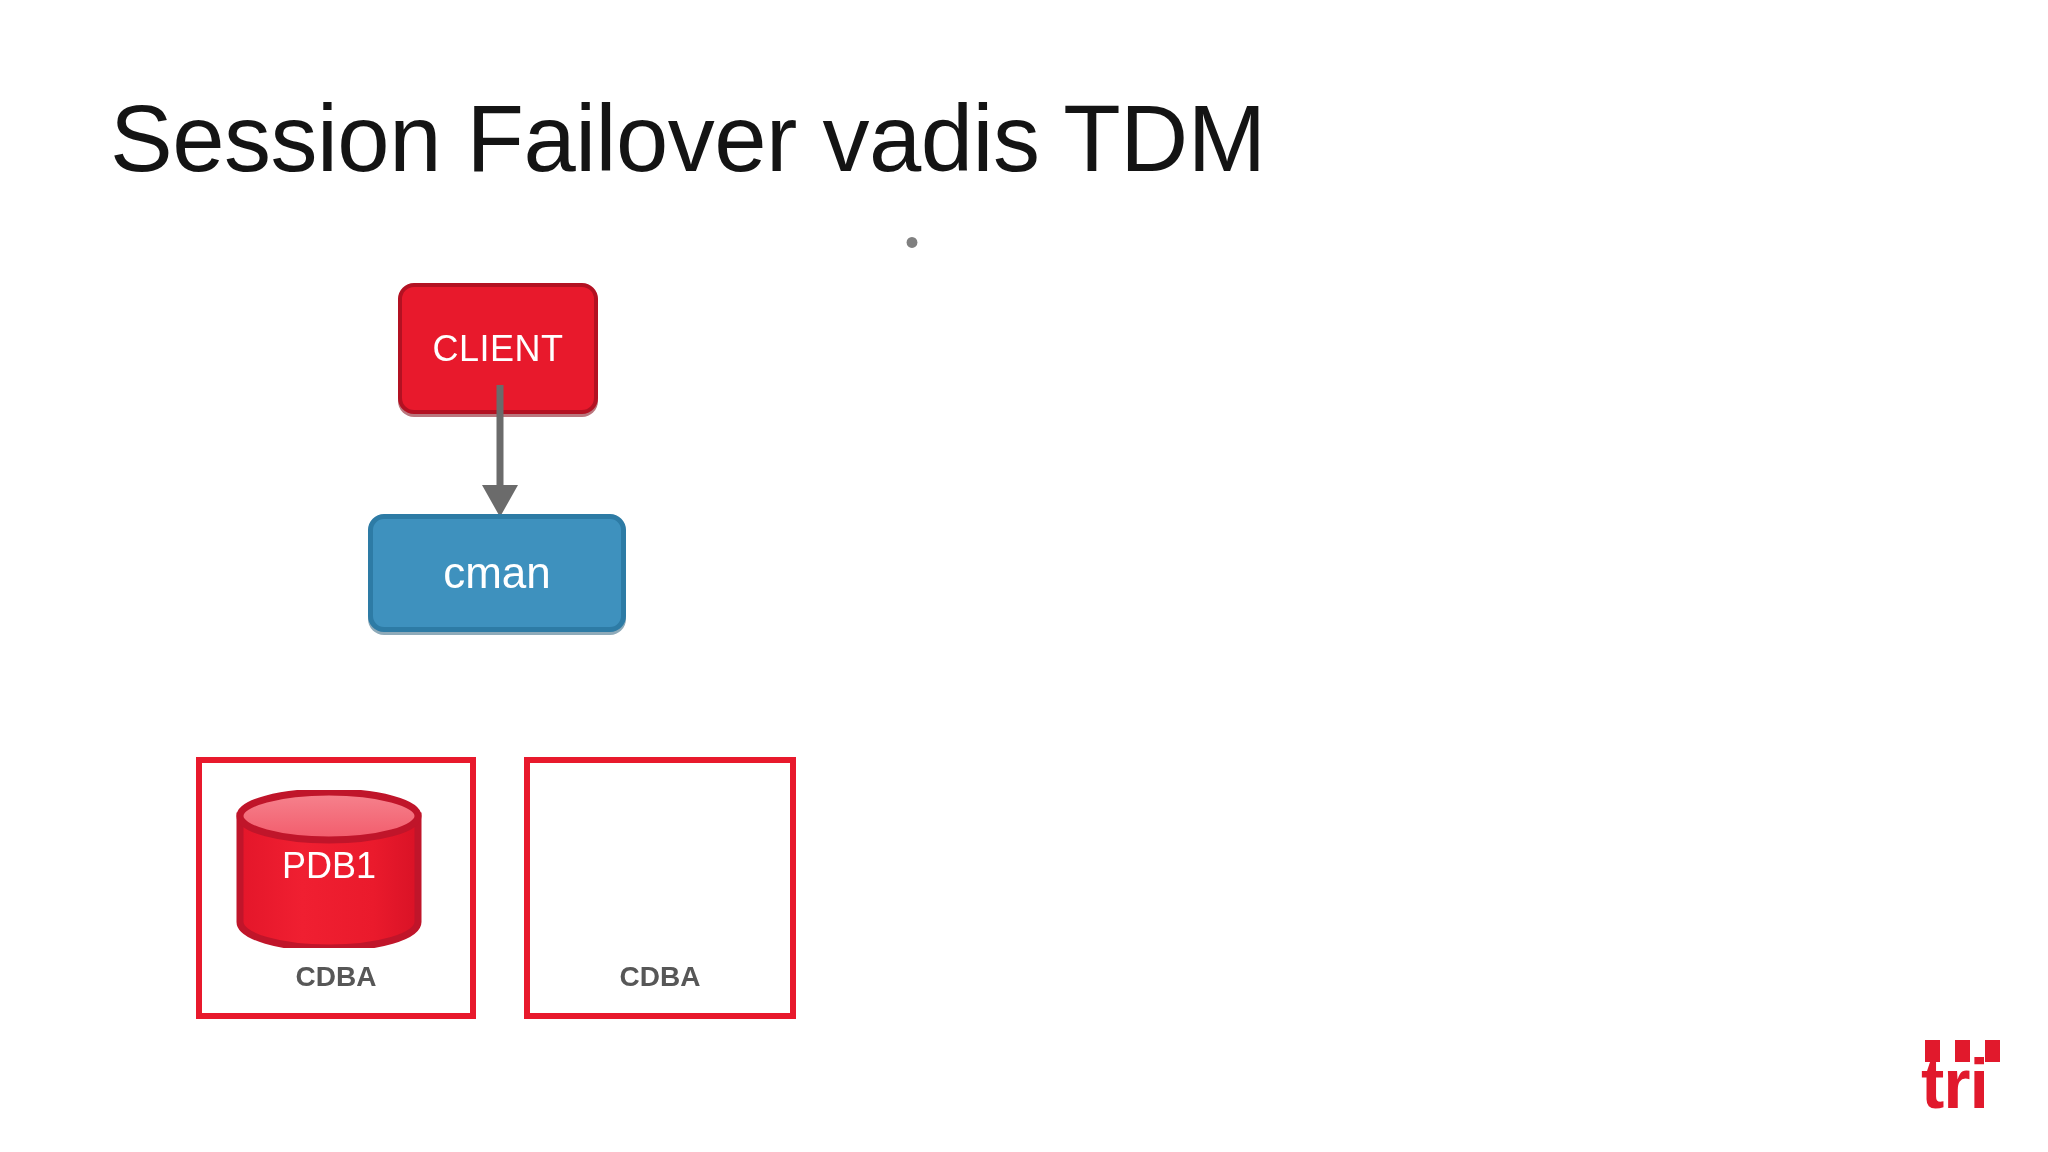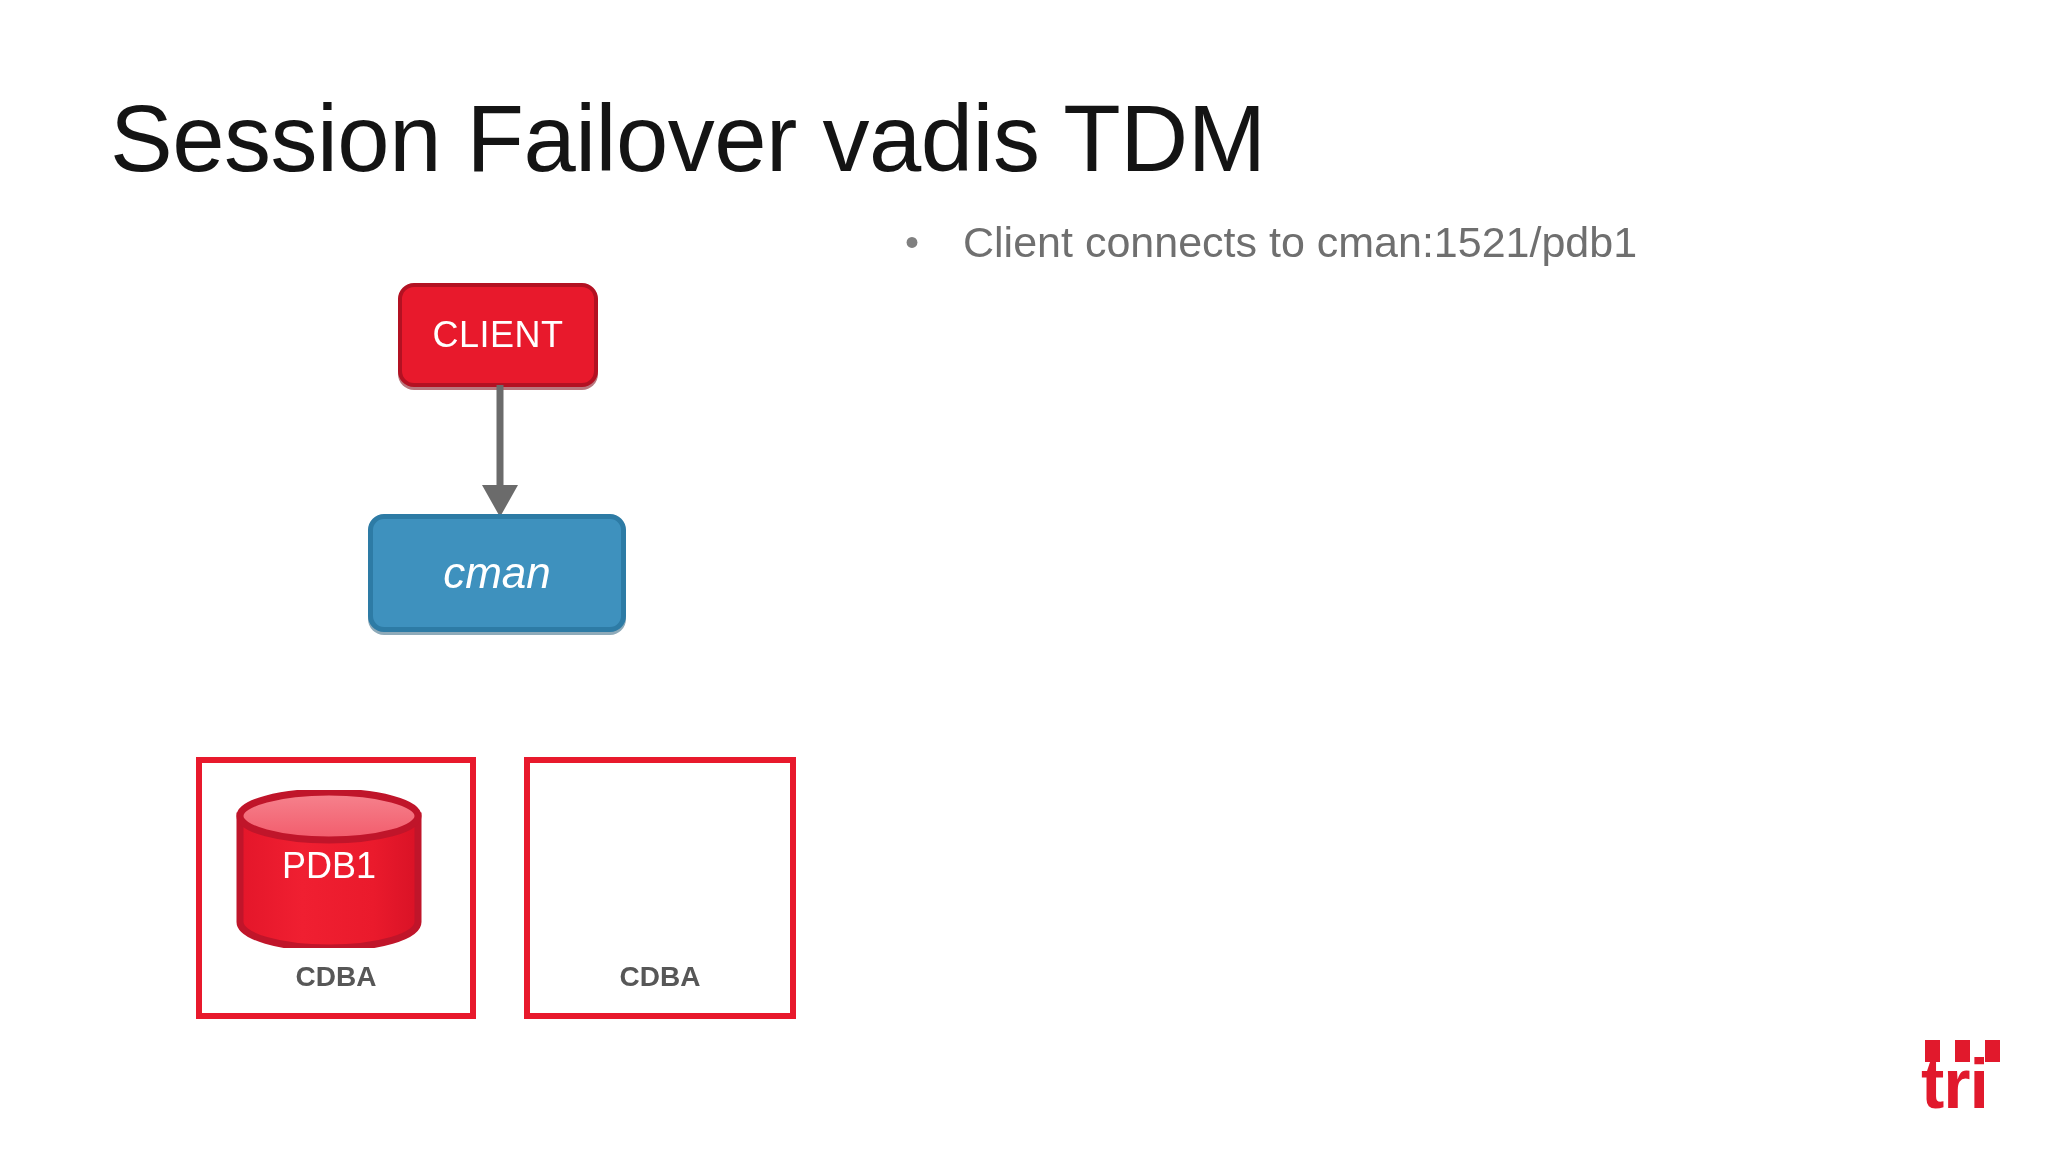--- a/index.html
+++ b/index.html
@@ -69,21 +69,21 @@
     width: 2048px;
     height: 1152px;
   }
 
   
   #client-node {
     position: absolute;
     left: 398px;
     top: 283px;
     width: 200px;
-    height: 104px;
+    height: 131px;
     background: #E8192C;
     border: 4px solid #B31122;
     border-radius: 16px;
     box-sizing: border-box;
     display: flex;
     align-items: center;
     justify-content: center;
     box-shadow: 0 3px 0 rgba(130,8,20,0.55);
   }
   #client-node .node-label {
@@ -101,21 +101,20 @@
     width: 258px;
     height: 118px;
     background: #3E91BE;
     border: 5px solid #2D7BA5;
     border-radius: 16px;
     box-sizing: border-box;
     display: flex;
     align-items: center;
     justify-content: center;
     box-shadow: 0 3px 0 rgba(30,85,115,0.5);
-    font-style: italic;
   }
   #cman-node .node-label {
     color: #ffffff;
     font-size: 44px;
     font-family: "Liberation Sans", sans-serif;
   }
 
   
   #client-cman-arrow {
     position: absolute;
@@ -213,21 +212,20 @@
 </head>
 <body>
 
 <div id="slide">
 
   <div id="slide-title">Session Failover vadis TDM</div>
 
   <div id="bullet-list">
     <div class="bullet-row">
       <span class="bullet-marker">•</span>
-      <span class="bullet-text">Client connects to cman:1521/pdb1</span>
     </div>
   </div>
 
   <div id="diagram">
 
     <div id="client-node">
       <span class="node-label">CLIENT</span>
     </div>
 
     <svg id="client-cman-arrow" viewBox="0 0 60 135">

